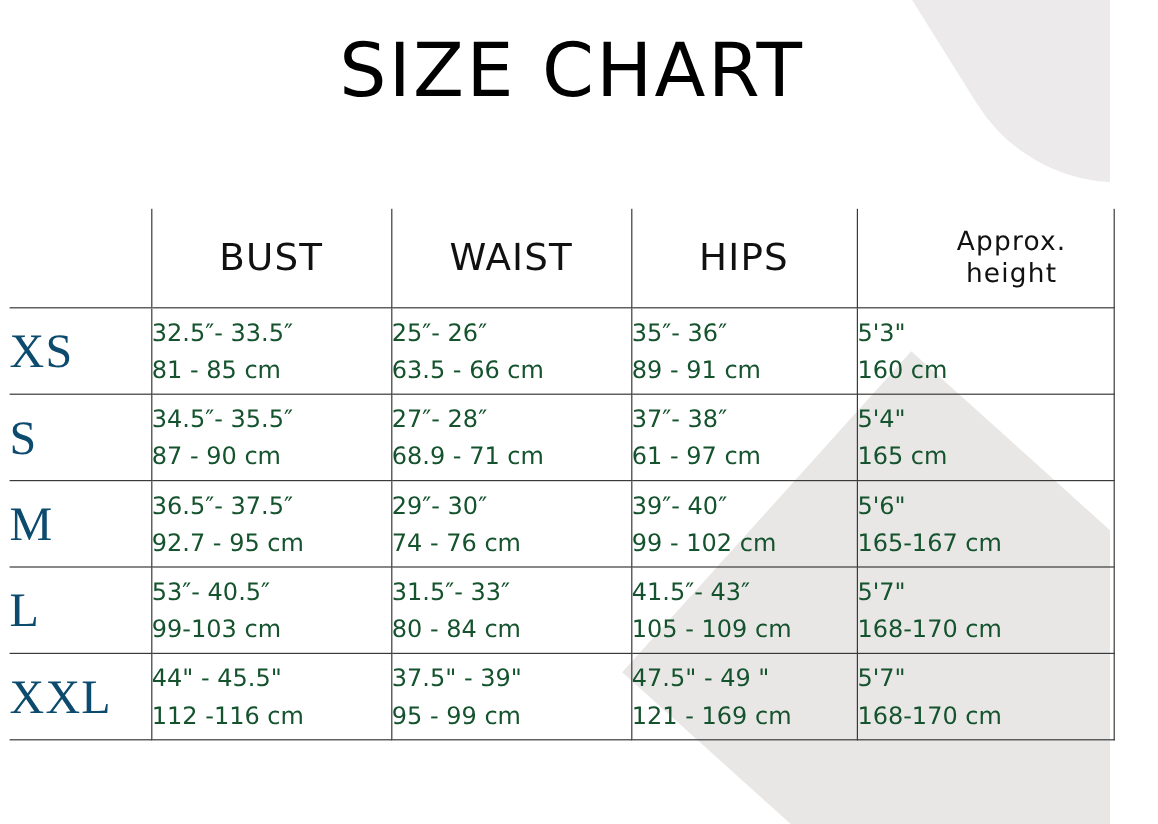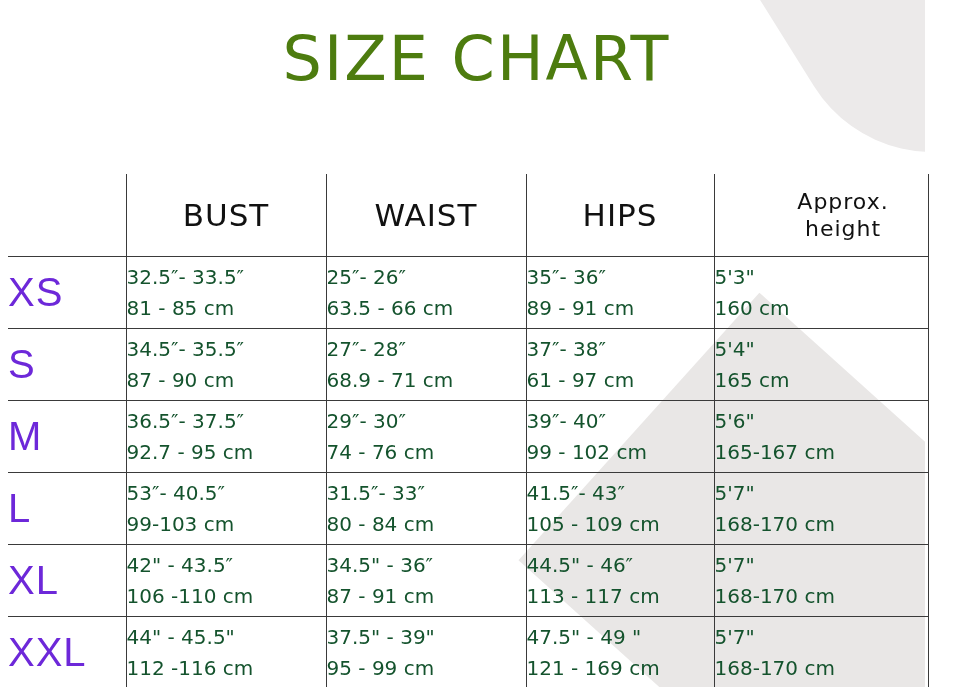--- a/index.html
+++ b/index.html
@@ -57,21 +57,21 @@
   }
 
   .title {
     text-align: center;
     font-family: "DejaVu Sans", sans-serif;
     font-weight: 400;
     font-size: 62px;
     letter-spacing: 2px;
     margin: 22px 12px 0 0;
     padding: 0;
-    color: #4d7c0f;
+    color: #000000;
   }
 
   .table-wrap {
     position: absolute;
     left: 8px;
     top: 152px;
     width: 920px;
   }
 
   table.size-chart {
@@ -115,25 +115,25 @@
     letter-spacing: 1px;
     color: #111111;
   }
   th.col-head.two-line {
     font-size: 22px;
     line-height: 1.25;
     padding-left: 44px;
   }
 
   td.size-cell {
-    font-family: Liberation Sans, sans-serif;
+    font-family: Liberation Serif, serif;
     font-weight: 400;
     font-size: 40px;
     letter-spacing: 1px;
-    color: #6d28d9;
+    color: #0c4a6e;
     height: 71px;
   }
 
   td.meas {
     font-family: "DejaVu Sans", sans-serif;
     font-size: 20px;
     line-height: 1.55;
     color: #14532d;
     height: 71px;
   }
@@ -247,39 +247,20 @@
           <td class="meas">
             <span class="l1">41.5″- 43″</span>
             <span class="l2">105 - 109 cm</span>
           </td>
           <td class="meas">
             <span class="l1">5'7"</span>
             <span class="l2">168-170 cm</span>
           </td>
         </tr>
 
-        <tr>
-          <td class="size-cell">XL</td>
-          <td class="meas">
-            <span class="l1">42" - 43.5″</span>
-            <span class="l2">106 -110 cm</span>
-          </td>
-          <td class="meas">
-            <span class="l1">34.5" - 36″</span>
-            <span class="l2">87 - 91 cm</span>
-          </td>
-          <td class="meas">
-            <span class="l1">44.5" - 46″</span>
-            <span class="l2">113 - 117 cm</span>
-          </td>
-          <td class="meas">
-            <span class="l1">5'7"</span>
-            <span class="l2">168-170 cm</span>
-          </td>
-        </tr>
 
         <tr>
           <td class="size-cell">XXL</td>
           <td class="meas">
             <span class="l1">44" - 45.5"</span>
             <span class="l2">112 -116 cm</span>
           </td>
           <td class="meas">
             <span class="l1">37.5" - 39"</span>
             <span class="l2">95 - 99 cm</span>

